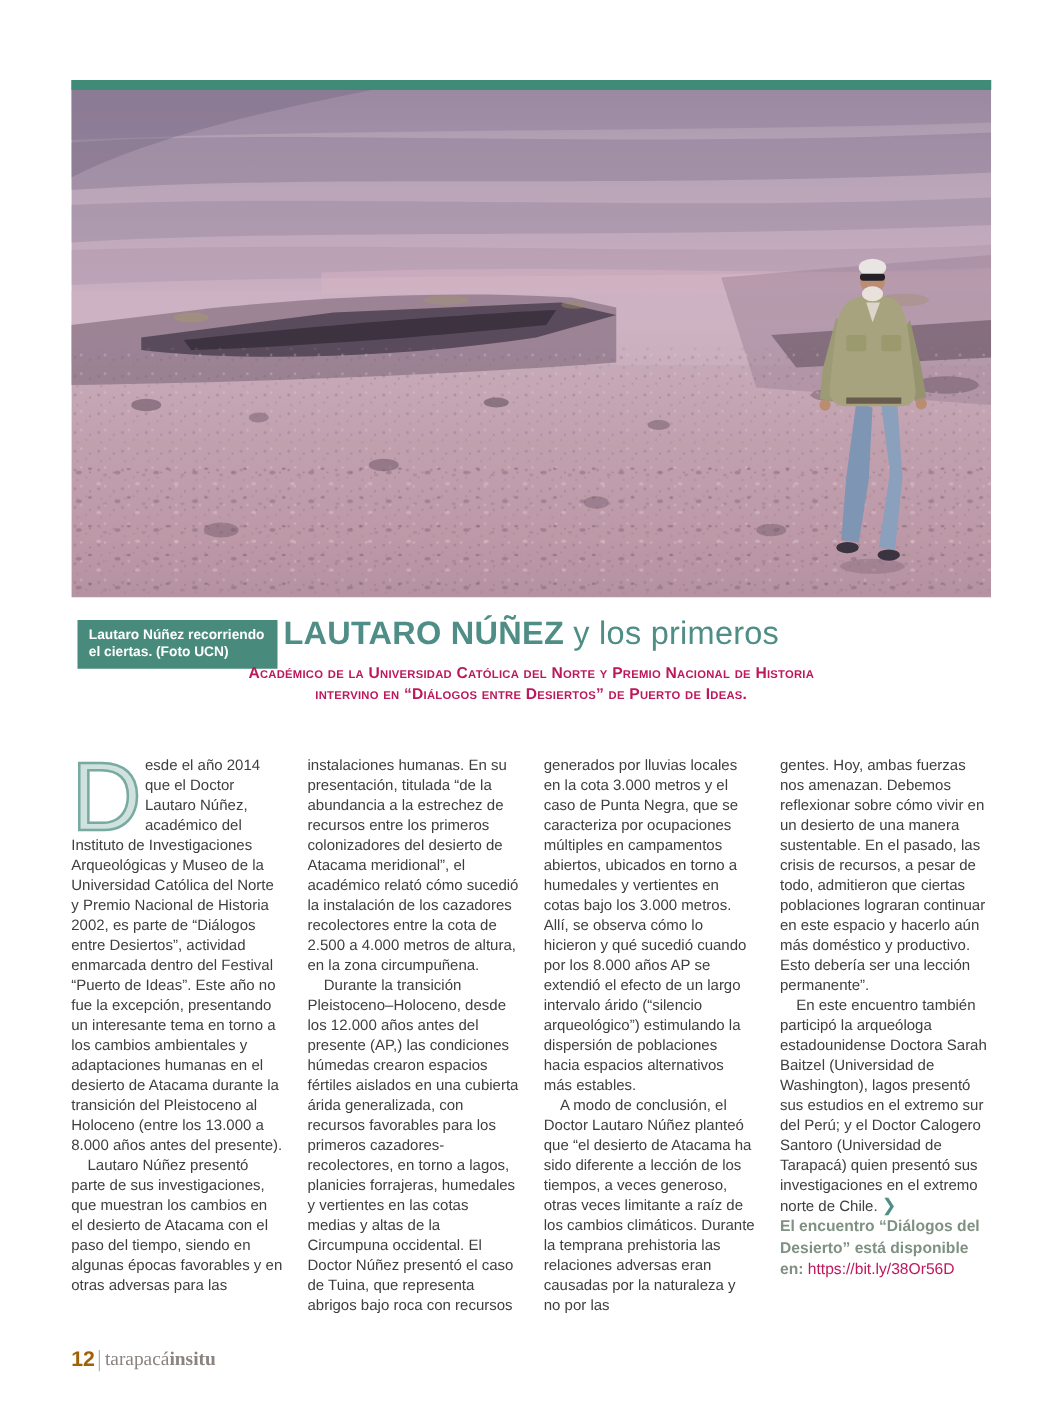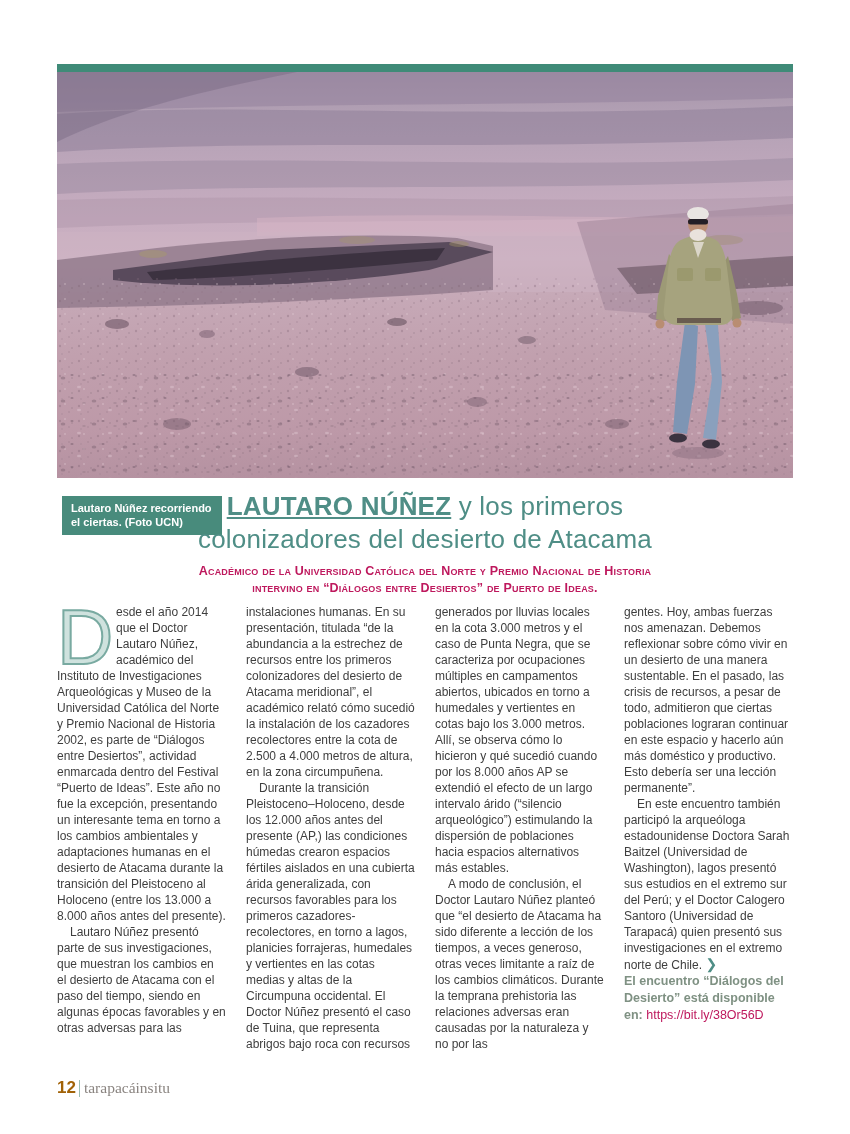--- a/index.html
+++ b/index.html
@@ -9,42 +9,42 @@
   .top-rule{position:absolute;left:57px;top:64px;width:736px;height:8px;background:#3f8b78;}
 
   .photo{position:absolute;left:57px;top:72px;width:736px;height:476px;margin:0;overflow:hidden;}
   .photo svg{display:block;width:736px;height:406px;}
   .caption{position:absolute;left:5px;bottom:13px;background:rgba(58,130,114,.93);
            color:#ffffff;font-size:11px;font-weight:bold;line-height:14px;padding:5px 10px 6px 9px;}
   .caption span{display:block;}
 
   .headline{position:absolute;left:0;top:490px;width:850px;text-align:center;color:#4f8e86;}
   .title-line{font-size:26px;line-height:33px;font-weight:300;letter-spacing:.2px;}
-  .title-bold{font-weight:800;text-decoration:underline;}
+  .title-bold{font-weight:800;}
   .subtitle{margin-top:7px;font-size:12.5px;line-height:17px;color:#be185d;
             font-variant:small-caps;font-weight:600;letter-spacing:.2px;}
   .subtitle span{display:block;}
 
   .columns{position:absolute;left:57px;top:604px;width:736px;display:flex;gap:20px;
            color:#3e3e3e;font-size:12px;line-height:16px;}
   .col{width:169px;flex:0 0 169px;}
   .col p{margin:0;}
   .col p.indent{text-indent:13px;}
   .dropcap{float:left;font-size:78px;line-height:60px;height:60px;width:54px;margin:3px 5px 0 0;
            color:#cfe2de;-webkit-text-stroke:2px #79aaa1;font-weight:400;}
   .chevron{color:#4f8e86;font-weight:bold;font-size:14px;letter-spacing:-2px;}
 
   .callout{margin-top:18px;color:#7f9183;font-weight:bold;font-size:12.5px;line-height:17px;}
   .callout a{color:#be185d;text-decoration:none;font-weight:normal;}
 
   .footer{position:absolute;left:57px;top:1078px;display:flex;align-items:center;}
   .pagenum{color:#a16207;font-weight:bold;font-size:17px;}
   .sep{display:inline-block;width:1px;height:17px;background:#9cc0b6;margin:0 4px 0 3px;}
   .mag{font-family:"Liberation Serif","DejaVu Serif",serif;color:#8a8480;font-size:15.5px;}
-  .mag b{font-weight:normal;}
+  .mag b{font-weight:bold;}
 </style>
 </head>
 <body>
 
 <div class="page">
 
   <div class="top-rule"></div>
 
   <figure class="photo">
     <svg viewBox="0 0 736 406" aria-hidden="true">
@@ -143,21 +143,20 @@
     </svg>
 
     <figcaption class="caption">
       <span>Lautaro Núñez recorriendo</span>
       <span>el ciertas. (Foto UCN)</span>
     </figcaption>
   </figure>
 
   <header class="headline">
     <div class="title-line"><span class="title-bold">LAUTARO NÚÑEZ</span><span> y los primeros</span></div>
-    <div class="title-line">colonizadores del desierto de Atacama</div>
     <div class="subtitle">
       <span>Académico de la Universidad Católica del Norte y Premio Nacional de Historia</span>
       <span>intervino en “Diálogos entre Desiertos” de Puerto de Ideas.</span>
     </div>
   </header>
 
   <main class="columns">
     <div class="col">
       <p><span class="dropcap">D</span><span>esde el año 2014 que el Doctor Lautaro Núñez, académico del Instituto de Investigaciones Arqueológicas y Museo de la Universidad Católica del Norte y Premio Nacional de Historia 2002, es parte de “Diálogos entre Desiertos”, actividad enmarcada dentro del Festival “Puerto de Ideas”. Este año no fue la excepción, presentando un interesante tema en torno a los cambios ambientales y adaptaciones humanas en el desierto de Atacama durante la transición del Pleistoceno al Holoceno (entre los 13.000 a 8.000 años antes del presente).</span></p>
       <p class="indent">Lautaro Núñez presentó parte de sus investigaciones, que muestran los cambios en el desierto de Atacama con el paso del tiempo, siendo en algunas épocas favorables y en otras adversas para las</p>

